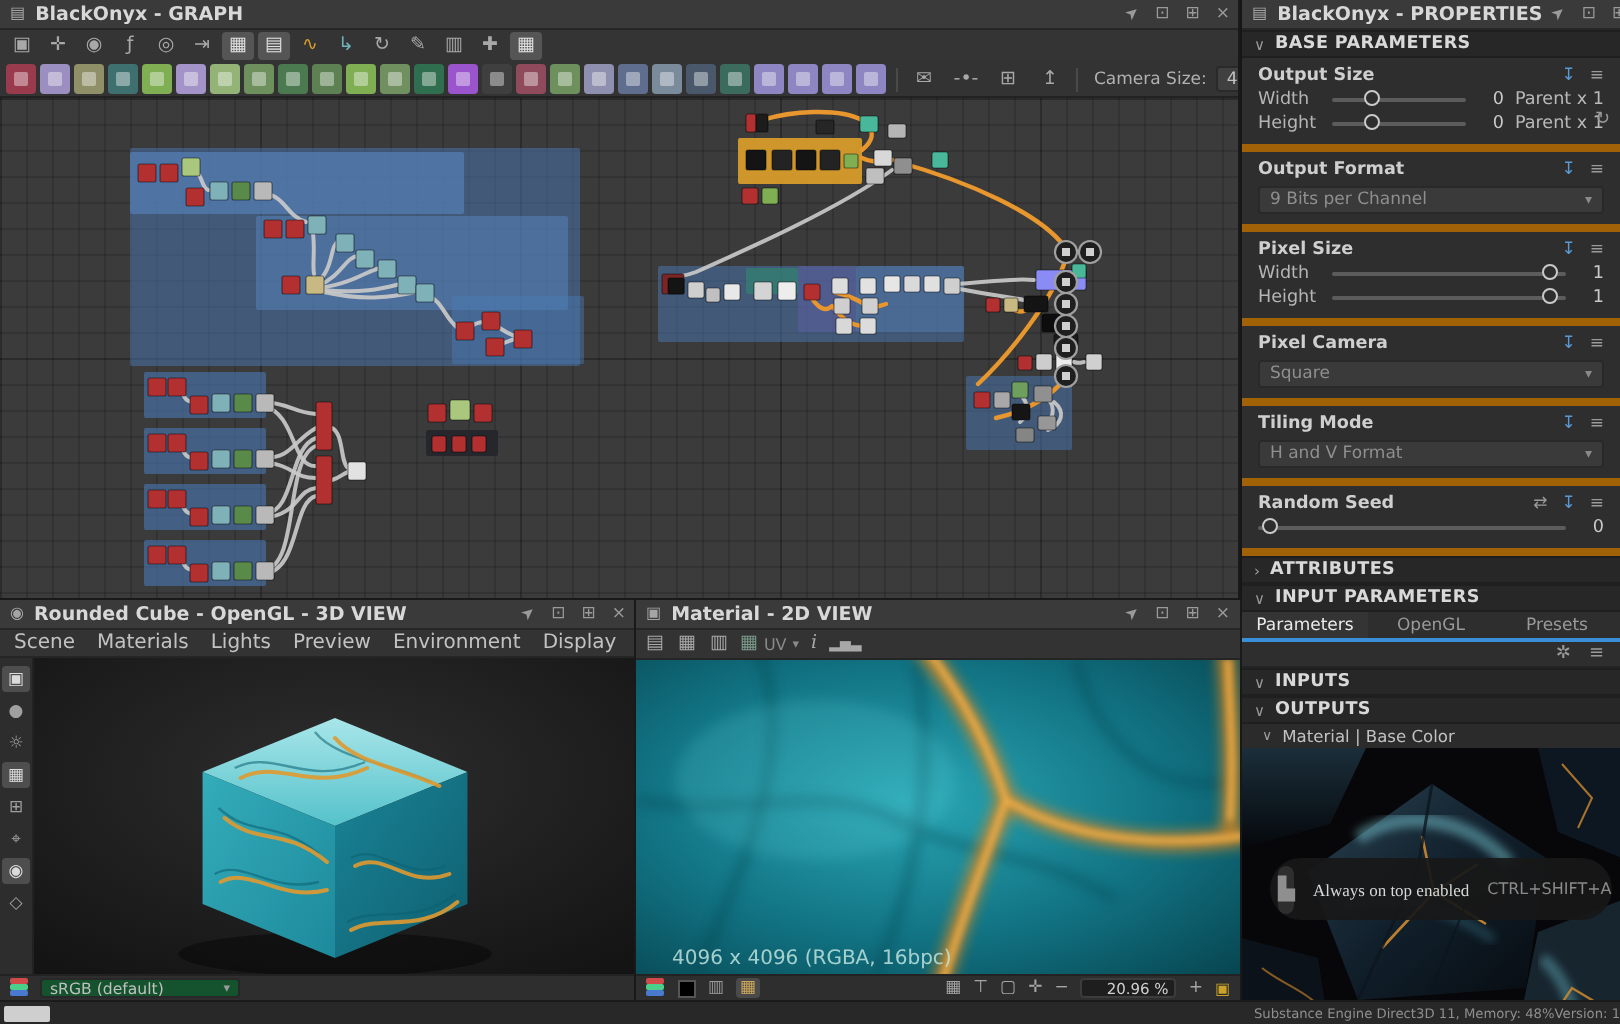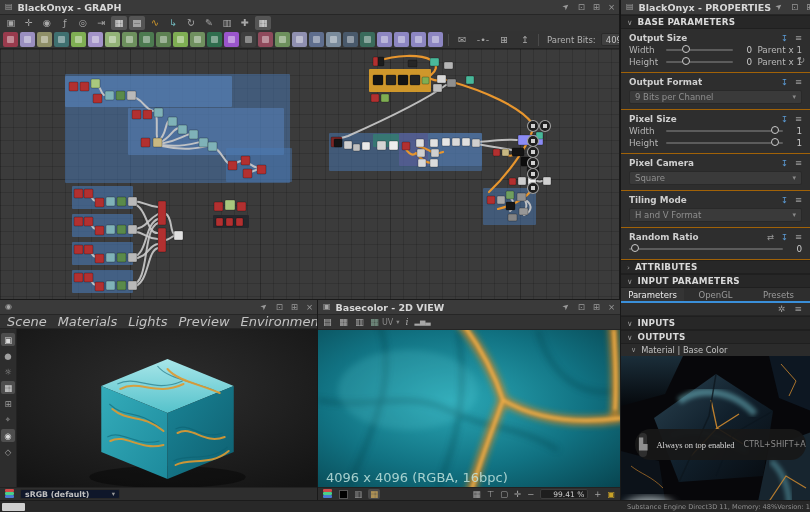--- a/index.html
+++ b/index.html
@@ -28,21 +28,21 @@
       linear-gradient(rgba(0,0,0,.16) 1px,transparent 1px),
       linear-gradient(90deg,rgba(0,0,0,.16) 1px,transparent 1px),
       linear-gradient(rgba(0,0,0,.14) 1px,transparent 1px),
       linear-gradient(90deg,rgba(0,0,0,.14) 1px,transparent 1px);
     background-size:130px 130px,130px 130px,13px 13px,13px 13px;}
   
   #props{left:620px;top:0;width:190px;height:500px;display:flex;flex-direction:column;background:#2e2e2e;border-left:1px solid #161616;}
   .sechdr{height:14px;display:flex;align-items:center;gap:5px;background:#272727;border-top:1px solid #1f1f1f;border-bottom:1px solid #1f1f1f;padding:0 6px;flex:0 0 auto;}
   .sechdr .chv{font-size:7.5px;color:#9a9a9a;}
   .sechdr .sectit{font-size:8.8px;font-weight:bold;color:#d9d9d9;letter-spacing:.2px;}
-  .pgroup{padding:3px 0 4px 0;border-bottom:1px solid #a16207;position:relative;flex:0 0 auto;}
+  .pgroup{padding:3px 0 4px 0;border-bottom:4px solid #a16207;position:relative;flex:0 0 auto;}
   .prow{display:flex;align-items:center;height:12px;padding:0 8px;font-size:8.8px;color:#c9c9c9;}
   .plabel{font-weight:bold;color:#cfcfcf;}
   .gicons{margin-left:auto;display:flex;gap:7px;font-size:8.5px;align-items:center;}
   .blue{color:#5b9bd5;} .gray{color:#9a9a9a;}
   .rowlab{width:30px;color:#b5b5b5;}
   .slider{flex:1;position:relative;height:2px;background:#5c5c5c;margin:0 7px;border-radius:1px;}
   .knob{position:absolute;top:-4px;width:8px;height:8px;border:1.5px solid #cacaca;border-radius:50%;background:#2e2e2e;transform:translateX(-4px);}
   .sval{width:12px;text-align:right;color:#c9c9c9;}
   .smode{width:50px;text-align:right;color:#b9b9b9;}
   .syncic{position:absolute;right:5px;top:26px;color:#9a9a9a;font-size:9px;}
@@ -54,37 +54,37 @@
   .gearrow{height:13px;display:flex;align-items:center;justify-content:flex-end;gap:9px;padding:0 8px;color:#9a9a9a;font-size:9px;border-bottom:1px solid #242424;flex:0 0 auto;}
   .outhdr{height:12px;display:flex;align-items:center;gap:5px;background:#2b2b2b;padding:0 10px;font-size:8.3px;color:#c2c2c2;flex:0 0 auto;}
   #preview{position:relative;flex:1;overflow:hidden;background:#060608;}
   #toast{position:absolute;left:14px;right:4px;bottom:40px;height:31px;background:rgba(24,24,24,.93);border-radius:16px;display:flex;align-items:center;gap:9px;padding:0 10px 0 4px;}
   #toast .tico{width:24px;height:24px;border-radius:6px;background:#2e2e2e;display:flex;align-items:center;justify-content:center;color:#8f8f8f;font-size:11px;}
   #toast .tmsg{font-size:8.5px;color:#d8d8d8;white-space:nowrap;font-family:Liberation Serif, serif;}
   #toast .tkey{margin-left:auto;font-size:8px;color:#8a8a8a;white-space:nowrap;}
   
   #view3d{left:0;top:300px;width:318px;height:200px;display:flex;flex-direction:column;}
   .menubar{height:14px;display:flex;align-items:center;gap:11px;background:#333;padding:0 7px;border-bottom:1px solid #252525;flex:0 0 auto;}
-  .mitem{font-size:13px;color:#c2c2c2;white-space:nowrap;font-style:italic;}
+  .mitem{font-size:10px;color:#c2c2c2;white-space:nowrap;}
   #v3body{flex:1;display:flex;min-height:0;}
   #rail{width:17px;background:#2d2d2d;border-right:1px solid #222;display:flex;flex-direction:column;align-items:center;gap:3px;padding-top:4px;}
   .ric{width:14px;height:13px;display:flex;align-items:center;justify-content:center;font-size:8.5px;color:#9f9f9f;border-radius:2px;}
   .ric.active{background:#4e4e4e;color:#dadada;}
   #vp3{flex:1;position:relative;overflow:hidden;}
   .colorbar{height:13px;background:#2e2e2e;border-top:1px solid #222;display:flex;align-items:center;gap:5px;padding:0 5px;flex:0 0 auto;}
-  .csdd{width:100px;height:10px;background:#0f172a;border:1px solid #282828;border-radius:2px;display:flex;align-items:center;padding:0 4px;font-size:7.8px;color:#c0c0c0;font-weight:bold;}
+  .csdd{width:100px;height:10px;background:#14532d;border:1px solid #282828;border-radius:2px;display:flex;align-items:center;padding:0 4px;font-size:7.8px;color:#c0c0c0;}
   .csdd .chev{margin-left:auto;font-size:6.5px;color:#9a9a9a;}
   .chanstack{width:10px;height:10px;position:relative;}
   .chanstack i{position:absolute;left:0;width:9px;height:3px;border-radius:1px;}
   
   #view2d{left:318px;top:300px;width:302px;height:200px;display:flex;flex-direction:column;}
   .v2tb{height:15px;display:flex;align-items:center;gap:6px;background:#333;padding:0 5px;border-bottom:1px solid #252525;flex:0 0 auto;}
   .t2{font-size:9.5px;color:#a8a8a8;line-height:1;}
   #vp2{flex:1;position:relative;overflow:hidden;min-height:0;}
-  .resline{position:absolute;left:8px;bottom:2px;font-size:13px;color:#bfe3de;opacity:.85;}
+  .resline{position:absolute;left:18px;bottom:2px;font-size:10px;color:#bfe3de;opacity:.85;}
   .v2bb{height:13px;background:#2e2e2e;border-top:1px solid #222;display:flex;align-items:center;gap:6px;padding:0 5px;flex:0 0 auto;}
   .swatch{width:9px;height:9px;background:#000;border:1px solid #555;}
   .zoombox{width:48px;height:10px;background:#1e1e1e;border:1px solid #3c3c3c;border-radius:2px;font-size:7.5px;color:#cfcfcf;display:flex;align-items:center;justify-content:flex-end;padding:0 3px;}
   .v2right{margin-left:auto;display:flex;align-items:center;gap:6px;color:#a5a5a5;font-size:8.5px;}
   .lock{color:#c9a227;font-size:8px;}
   
   #strip{position:absolute;left:0;top:500px;width:810px;height:12px;background:#282828;border-top:1px solid #1b1b1b;}
   #strip .thumb{position:absolute;left:2px;top:2px;width:23px;height:8px;background:#cfcfcf;border-radius:1px;}
   #statusr{position:absolute;left:622px;top:0;width:188px;height:12px;display:flex;align-items:center;justify-content:space-between;padding:0 5px;font-size:6.6px;color:#8f8f8f;white-space:nowrap;overflow:hidden;}
 </style>
@@ -203,21 +203,21 @@
           </span>
         </span>
       <span class="gsep"></span>
       <span id="grayicons" style="display:flex;gap:5px;align-items:center;">
           <span class="t1">✉</span>
           <span class="t1">-•-</span>
           <span class="t1">⊞</span>
           <span class="t1">↥</span>
         </span>
       <span class="gsep"></span>
-      <span class="pslabel">Parent Bits:</span>
+      <span class="pslabel">Camera Size:</span>
       <span class="dd">
           <span>4096</span>
           <span class="chev">▾</span>
         </span>
       <span class="t1">∞</span>
       <span class="dd">
           <span>4096</span>
           <span class="chev">▾</span>
         </span>
       <span class="t1">◔</span>
@@ -518,21 +518,21 @@
           </span>
         </div>
       <div class="ddrow">
           <span>H and V Format</span>
           <span class="chev">▾</span>
         </div>
     </div>
 
     <div class="pgroup">
       <div class="prow">
-          <span class="plabel">Random Ratio</span>
+          <span class="plabel">Random Seed</span>
         <span class="gicons">
             <span class="gray">⇄</span>
             <span class="blue">↧</span>
             <span class="gray">≡</span>
           </span>
         </div>
       <div class="prow">
         <span class="slider" style="margin-left:0;">
             <span class="knob" id="knob-rs" style="left: 4%;"></span>
           </span>
@@ -612,20 +612,21 @@
         <span class="tico">▙</span>
         <span class="tmsg">Always on top enabled</span>
         <span class="tkey">CTRL+SHIFT+A</span>
       </div>
     </div>
   </div>
 
   <div id="view3d" class="panel">
     <div class="titlebar">
       <span class="ticon">◉</span>
+      <span class="title">Rounded Cube - OpenGL - 3D VIEW</span>
       <span class="winbtns">
         <span class="pin">➤</span>
         <span>⊡</span>
         <span>⊞</span>
         <span>×</span>
       </span>
     </div>
     <div class="menubar" id="menu3d">
         <span class="mitem">Scene</span>
         <span class="mitem">Materials</span>
@@ -696,21 +697,21 @@
       <span class="csdd">
         <span>sRGB (default)</span>
           <span class="chev">▾</span>
       </span>
     </div>
   </div>
 
   <div id="view2d" class="panel">
     <div class="titlebar">
       <span class="ticon">▣</span>
-      <span class="title">Basecolor - 2D VIEW</span>
+      <span class="title">Material - 2D VIEW</span>
       <span class="winbtns">
         <span class="pin">➤</span>
         <span>⊡</span>
         <span>⊞</span>
         <span>×</span>
       </span>
     </div>
     <div class="v2tb">
       <span id="v2icons" style="display:flex;gap:7px;">
           <span class="t2">▤</span>
@@ -773,21 +774,21 @@
       <span style="font-size:8.5px;color:#9a9a9a;">▥</span>
       <span style="font-size:8.5px;color:#cda85a;background:#4a4a4a;border-radius:2px;padding:0 2px;">▦</span>
       <span class="v2right">
         <span id="v2rt" style="display:flex;gap:6px;">
             <span class="">▦</span>
             <span class="">⊤</span>
             <span class="">▢</span>
             <span class="">✛</span>
           </span>
         <span>−</span>
-        <span class="zoombox">99.41 %</span>
+        <span class="zoombox">20.96 %</span>
         <span>+</span>
         <span class="lock">▣</span>
       </span>
     </div>
   </div>
 
   <div id="strip">
     <span class="thumb"></span>
     <span id="statusr">
       <span>Substance Engine Direct3D 11, Memory: 48%</span>

